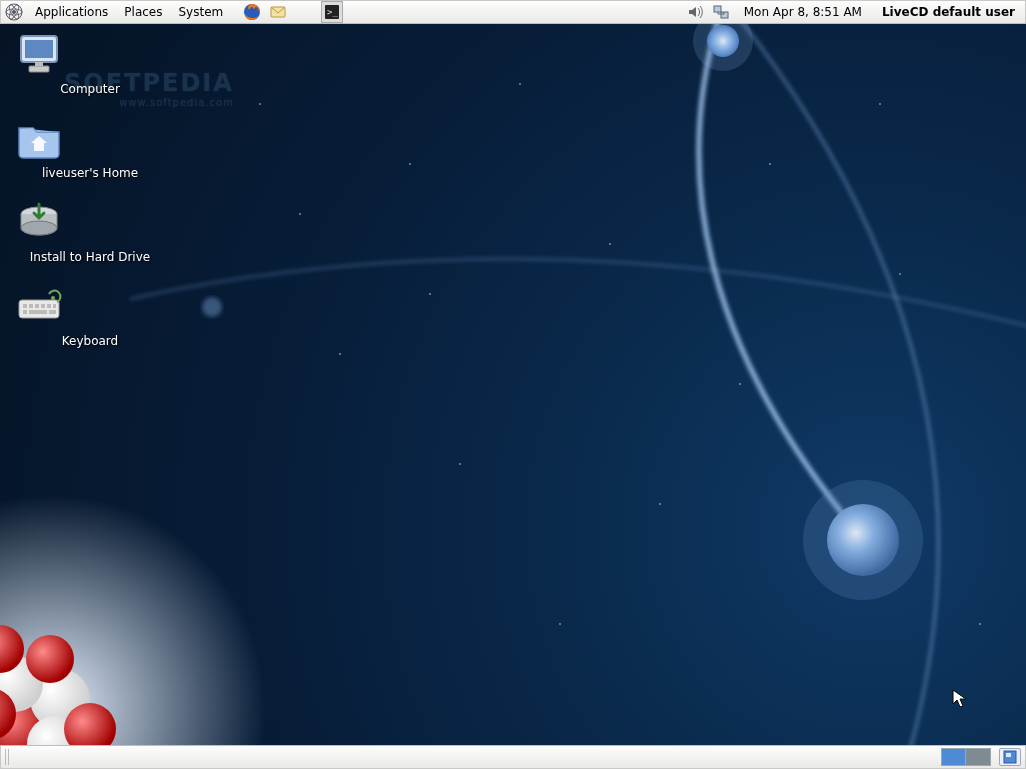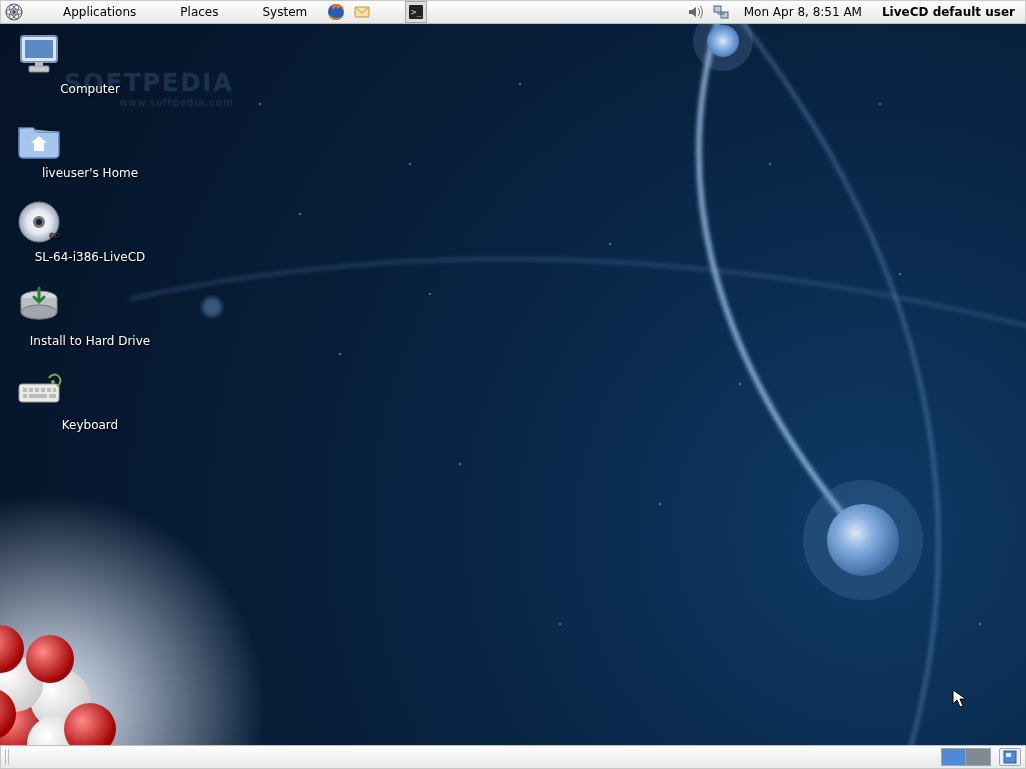--- a/index.html
+++ b/index.html
@@ -14,21 +14,21 @@
   .wallpaper svg { position:absolute; left:0; top:0; width:100%; height:100%; }
   .watermark { position:absolute; left:64px; top:45px; color:#2a4a6a; font-size:24px; font-weight:bold; letter-spacing:2px; opacity:.55; text-shadow:0 0 2px rgba(255,255,255,0.1);}
   .watermark .sub { display:block; font-size:10px; letter-spacing:1px; text-align:right; font-weight:normal;}
 
   
   .panel { position:absolute; left:0; right:0; height:24px;
     background:linear-gradient(#fdfdfd,#e9e9e7); border:1px solid #c8c8c6;
     display:flex; align-items:center; z-index:100; font-size:12px; }
   .panel.top { top:0; border-bottom-color:#bdbdbb; }
   .panel.bottom { bottom:0; border-top-color:#bdbdbb; }
-  .menu-item { padding:0 8px; height:100%; display:flex; align-items:center; cursor:default;margin-left:28px; }
+  .menu-item { padding:0 8px; height:100%; display:flex; align-items:center; cursor:default; }
   .panel-icon { width:22px; height:22px; display:flex; align-items:center; justify-content:center; margin:0 2px; }
   .panel-icon svg { width:18px; height:18px; }
   .panel-spacer { flex:1; }
   .panel-text { padding:0 10px; }
   .panel-text.bold { font-weight:bold; }
   .separator { width:6px; height:16px; background:repeating-linear-gradient(90deg,#bbb 0 1px,transparent 1px 3px); margin:0 4px;}
 
   
   .ws-switcher { display:flex; height:18px; margin:0 4px; border:1px solid #9aa; }
   .ws-switcher .ws { width:24px; height:100%; background:#7f8a93; border-right:1px solid #9aa;}
@@ -147,38 +147,20 @@
     <span class="glyph">
       <svg viewBox="0 0 48 48">
           <path d="M4 14h14l4 4h22v22a4 4 0 0 1-4 4H8a4 4 0 0 1-4-4z" fill="#a7c6ee" stroke="#5e86bd" stroke-width="1.5"></path>
           <path d="M4 14h14l4 4h22" fill="#8fb3e0"></path>
           <path d="M24 22l8 7h-3v8h-10v-8h-3z" fill="#fff" opacity="0.9"></path>
         </svg>
     </span>
     <span class="dicon-label">liveuser's Home</span>
   </div>
 
-  <div class="dicon">
-    <span class="glyph">
-      <svg viewBox="0 0 48 48">
-          <defs>
-            <radialGradient id="cd" cx="50%" cy="50%" r="50%">
-              <stop offset="0%" stop-color="#fff"></stop>
-              <stop offset="60%" stop-color="#e2e8ef"></stop>
-              <stop offset="100%" stop-color="#9aa8b8"></stop>
-            </radialGradient>
-          </defs>
-          <circle cx="24" cy="24" r="20" fill="url(#cd)" stroke="#778" stroke-width="1"></circle>
-          <circle cx="24" cy="24" r="6" fill="#777"></circle>
-          <circle cx="24" cy="24" r="3" fill="#0a2344"></circle>
-          <text x="34" y="40" font-size="7" fill="#333" font-weight="bold">CD</text>
-        </svg>
-    </span>
-    <span class="dicon-label">SL-64-i386-LiveCD</span>
-  </div>
 
 
   <div class="dicon">
     <span class="glyph">
       <svg viewBox="0 0 48 48">
           <ellipse cx="24" cy="16" rx="18" ry="7" fill="#d4d8dc" stroke="#888"></ellipse>
           <path d="M6 16v14c0 4 8 7 18 7s18-3 18-7V16" fill="#b9bfc5" stroke="#888"></path>
           <ellipse cx="24" cy="30" rx="18" ry="7" fill="#9fa6ad" stroke="#777"></ellipse>
           <path d="M24 6v14m0 0l-5-5m5 5l5-5" stroke="#2e7d32" stroke-width="3" fill="none" stroke-linecap="round"></path>
         </svg>

